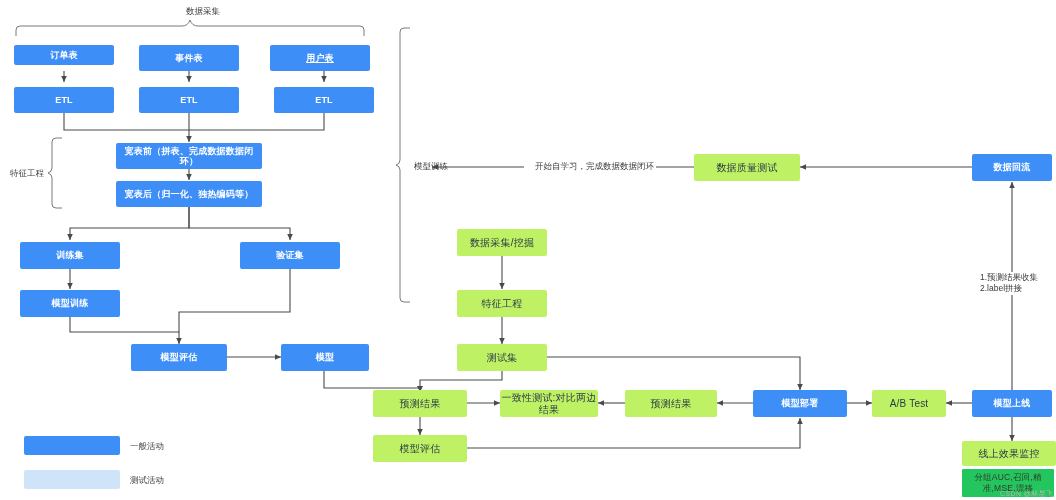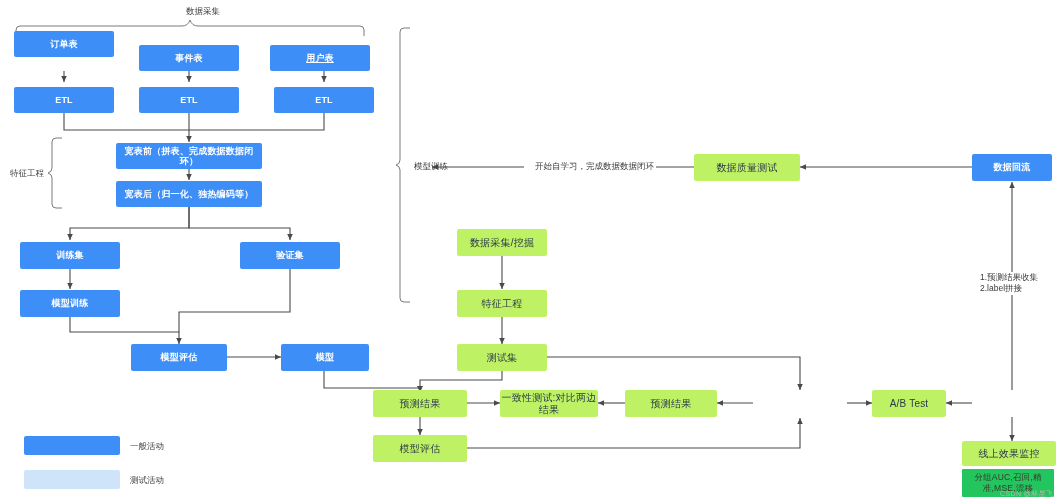--- a/index.html
+++ b/index.html
@@ -157,21 +157,21 @@
 
   <div class="label center" style="left:160px; top:6px; width:60px;">数据采集</div>
 
   <div class="label" style="left:10px; top:168px;">特征工程</div>
   <div class="label" style="left:414px; top:161px;">模型训练</div>
 
   <div class="label center bg" style="left:524px; top:161px; width:128px;">开始自学习，完成数据数据闭环</div>
   <div class="label bg" style="left:978px; top:272px;">1.预测结果收集
 2.label拼接</div>
 
-  <div class="node solid" style="left:14px; top:31px; width:100px; height:26px;">订单表</div>
+  <div class="node solid" style="left:14px; top:45px; width:100px; height:20px;">订单表</div>
   <div class="node solid" style="left:139px; top:45px; width:100px; height:26px;">事件表</div>
   <div class="node solid" style="left:270px; top:45px; width:100px; height:26px;text-decoration:underline;">用户表</div>
 
   <div class="node solid" style="left:14px; top:87px; width:100px; height:26px;">ETL</div>
   <div class="node solid" style="left:139px; top:87px; width:100px; height:26px;">ETL</div>
   <div class="node solid" style="left:274px; top:87px; width:100px; height:26px;">ETL</div>
 
   <div class="node solid" style="left:116px; top:143px; width:146px; height:26px;">宽表前（拼表、完成数据数据闭环）</div>
   <div class="node solid" style="left:116px; top:181px; width:146px; height:26px;">宽表后（归一化、独热编码等）</div>
 
@@ -185,21 +185,23 @@
 
   <div class="node light" style="left:457px; top:229px; width:90px; height:27px;">数据采集/挖掘</div>
   <div class="node light" style="left:457px; top:290px; width:90px; height:27px;">特征工程</div>
   <div class="node light" style="left:457px; top:344px; width:90px; height:27px;">测试集</div>
 
   <div class="node light" style="left:373px; top:390px; width:94px; height:27px;">预测结果</div>
   <div class="node light" style="left:500px; top:390px; width:98px; height:27px;">一致性测试:对比两边结果</div>
   <div class="node light" style="left:625px; top:390px; width:92px; height:27px;">预测结果</div>
   <div class="node light" style="left:373px; top:435px; width:94px; height:27px;">模型评估</div>
 
+  <div class="node solid" style="left:753px; top:390px; width:94px; height:27px;">模型部署</div>
   <div class="node light" style="left:872px; top:390px; width:74px; height:27px;">A/B Test</div>
+  <div class="node solid" style="left:972px; top:390px; width:80px; height:27px;">模型上线</div>
   <div class="node light" style="left:962px; top:441px; width:94px; height:25px;">线上效果监控</div>
 
   <div class="node light" style="left:694px; top:154px; width:106px; height:27px;">数据质量测试</div>
   <div class="node solid" style="left:972px; top:154px; width:80px; height:27px;">数据回流</div>
 
   <div class="node note" style="left:962px; top:469px; width:92px; height:28px; white-space:pre;">分组AUC,召回,精
 准,MSE,漂移</div>
 
   <div class="legend-swatch" style="left:24px; top:436px; width:96px; height:19px; background:#3d8ef7;"></div>
   <div class="label" style="left:130px; top:441px;">一般活动</div>

